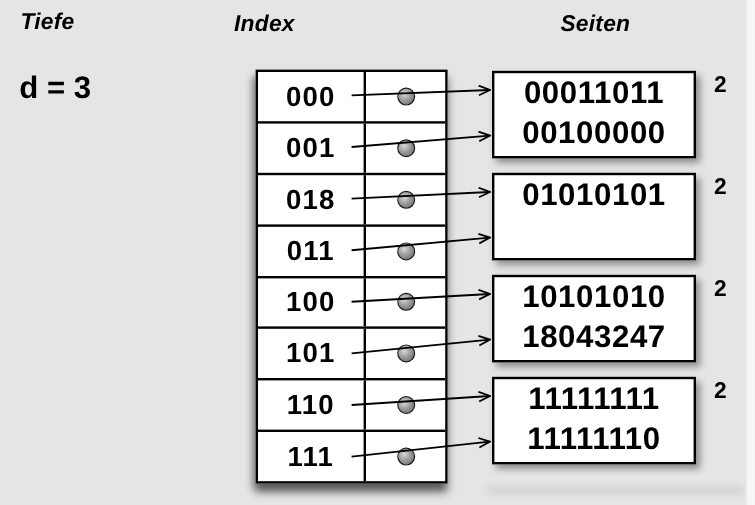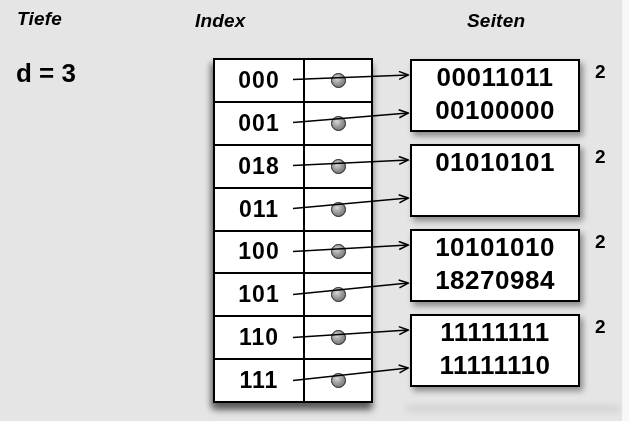--- a/index.html
+++ b/index.html
@@ -126,21 +126,21 @@
 
   <div class="page-box" style="top:59px">
     <div class="page-line">00011011</div>
     <div class="page-line">00100000</div>
   </div>
   <div class="page-box" style="top:144px">
     <div class="page-line">01010101</div>
   </div>
   <div class="page-box" style="top:229px">
     <div class="page-line">10101010</div>
-    <div class="page-line">18270984</div>
+    <div class="page-line">18043247</div>
   </div>
   <div class="page-box" style="top:314px">
     <div class="page-line">11111111</div>
     <div class="page-line">11111110</div>
   </div>
 
   <div class="local-depth" style="top:61px">2</div>
   <div class="local-depth" style="top:146px">2</div>
   <div class="local-depth" style="top:231px">2</div>
   <div class="local-depth" style="top:316px">2</div>

